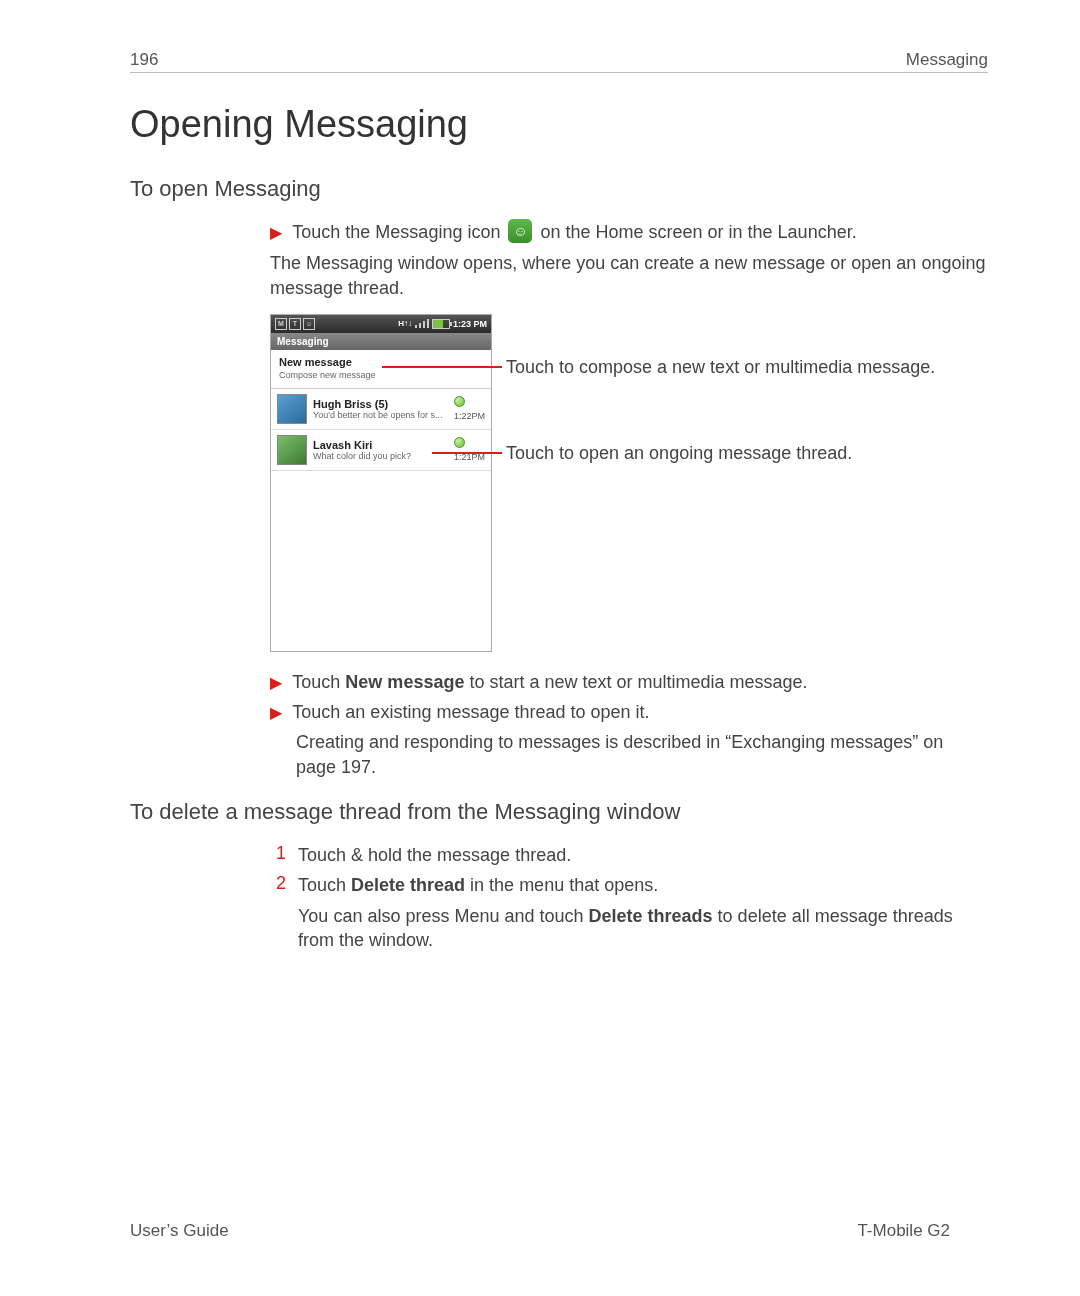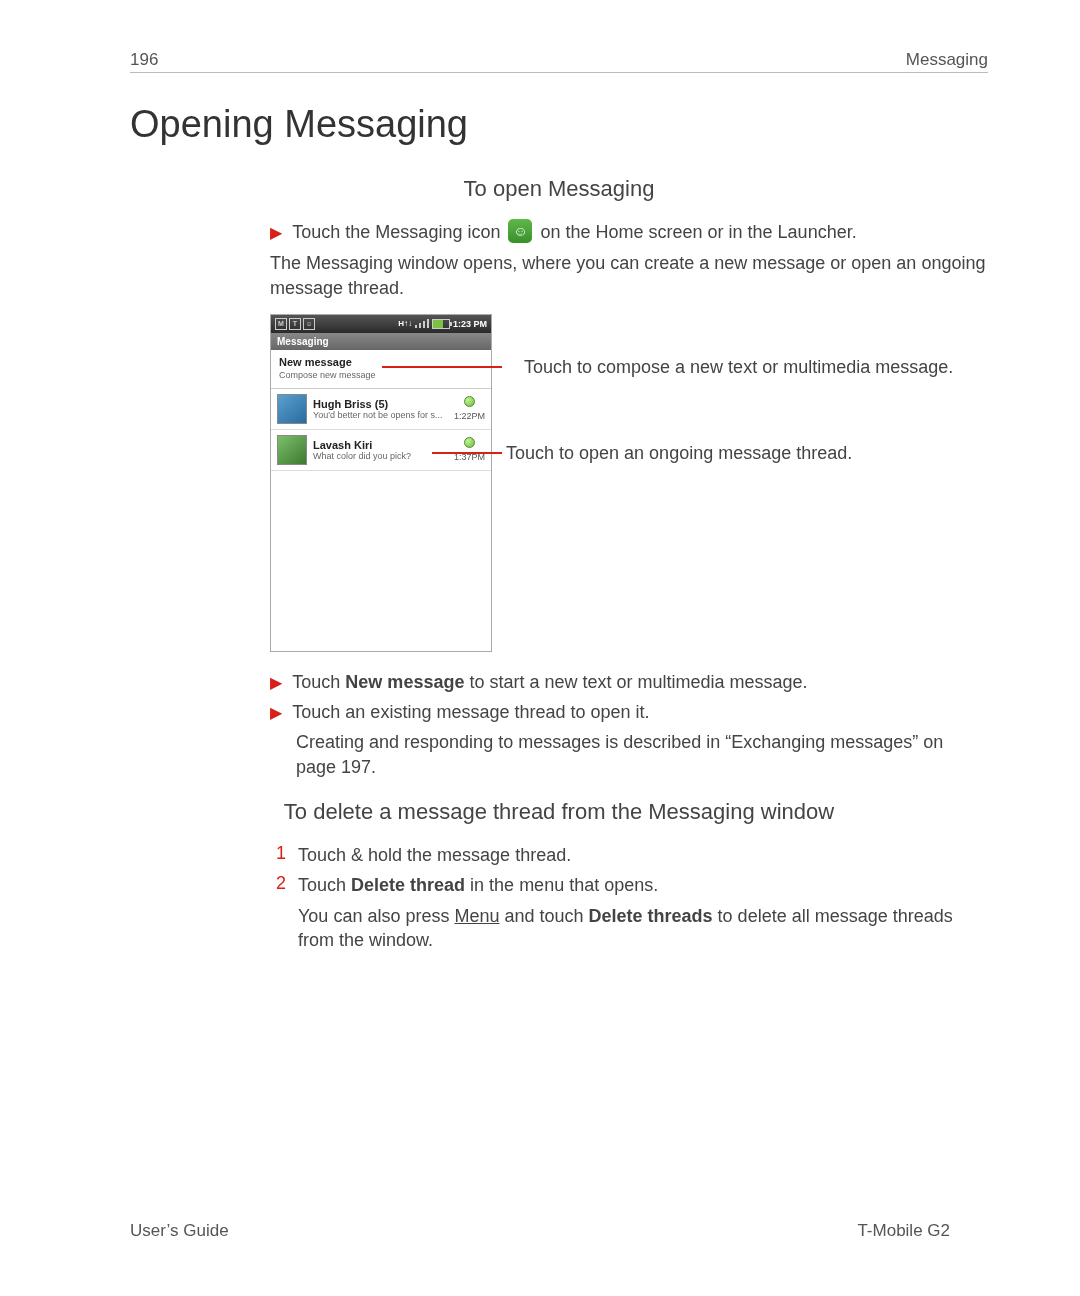--- a/index.html
+++ b/index.html
@@ -35,21 +35,20 @@
     font-weight: 400;
     font-size: 38px;
     margin: 0 0 30px 0;
     color: #333;
   }
   h2 {
     font-weight: 400;
     font-size: 22px;
     margin: 20px 0 18px 0;
     color: #444;
-    text-align: center;
   }
   .indent-block {
     margin-left: 140px;
     margin-right: 0;
   }
   .para {
     font-size: 18px;
     line-height: 1.35;
     margin: 0 0 14px 0;
     color: #444;
@@ -154,21 +153,21 @@
   }
   .avatar {
     width: 28px; height: 28px;
     background: linear-gradient(140deg,#5aa0d0,#2a6b9e);
     border: 1px solid #888;
   }
   .avatar.green { background: linear-gradient(140deg,#7bbf6a,#3e7a32); }
   .thread-main { flex: 1; min-width: 0; }
   .thread-name { font-weight: bold; font-size: 11px; color:#222; }
   .thread-preview { font-size: 9px; color: #666; white-space: nowrap; overflow: hidden; text-overflow: ellipsis; max-width: 130px; }
-  .thread-right { display: flex; flex-direction: column; align-items: center; gap: 4px; }
+  .thread-right { display: flex; flex-direction: column; align-items: flex-start; gap: 4px; }
   .presence-dot { width: 9px; height: 9px; border-radius: 50%; background: radial-gradient(circle at 30% 30%, #c4f29a, #6bbf3a); border: 1px solid #4a8f2a; }
   .thread-time { font-size: 9px; color: #555; }
   .phone-body { flex: 1; min-height: 180px; background:#fff; }
   .callouts {
     flex: 1;
     position: relative;
   }
   .callout {
     position: absolute;
     font-size: 18px;
@@ -259,29 +258,29 @@
         </div>
       </div>
       <div class="thread">
         <div class="avatar green"></div>
         <div class="thread-main">
           <div class="thread-name">Lavash Kiri</div>
           <div class="thread-preview">What color did you pick?</div>
         </div>
         <div class="thread-right">
           <div class="presence-dot"></div>
-          <div class="thread-time">1:37PM</div>
+          <div class="thread-time">1:21PM</div>
         </div>
       </div>
       <div class="phone-body"></div>
     </div>
 
     <div class="callouts">
       <div class="callout-line" style="top:52px; left:-110px; width:120px;"></div>
-      <div class="callout" style="top:42px; left:32px;">Touch to compose a new text or multimedia message.</div>
+      <div class="callout" style="top:42px; left:14px;">Touch to compose a new text or multimedia message.</div>
 
       <div class="callout-line" style="top:138px; left:-60px; width:70px;"></div>
       <div class="callout" style="top:128px; left:14px;">Touch to open an ongoing message thread.</div>
     </div>
   </div>
 
   <div class="indent-block">
     <div class="bullet-row">
       <span class="bullet-arrow">▶</span>
       <div class="bullet-text">
@@ -302,21 +301,21 @@
       <span class="bullet-num">1</span>
       <div class="bullet-text">Touch &amp; hold the message thread.</div>
     </div>
     <div class="bullet-row">
       <span class="bullet-num">2</span>
       <div class="bullet-text">
         <span>Touch </span><span class="bold">Delete thread</span><span> in the menu that opens.</span>
       </div>
     </div>
     <p class="para" style="margin-left:28px;">
-      <span>You can also press </span><span style="font-family:Arial,sans-serif;text-decoration:underline;">Menu</span><span> and touch </span><span class="bold">Delete threads</span><span> to delete all message threads from the window.</span>
+      <span>You can also press </span><span style="font-family:Arial,sans-serif;">Menu</span><span> and touch </span><span class="bold">Delete threads</span><span> to delete all message threads from the window.</span>
     </p>
   </div>
 
   <div class="footer-row">
     <span>User’s Guide</span>
     <span>T-Mobile G2</span>
   </div>
 </div>
 
 </body></html>

